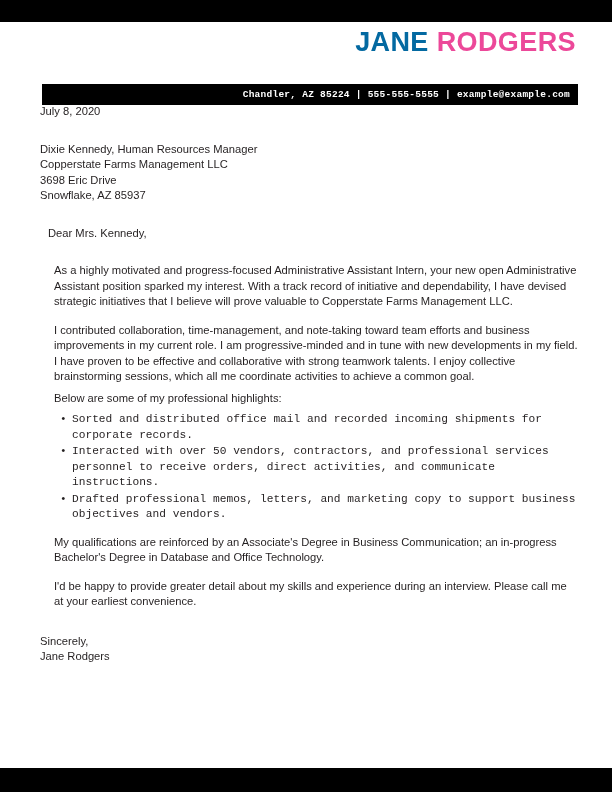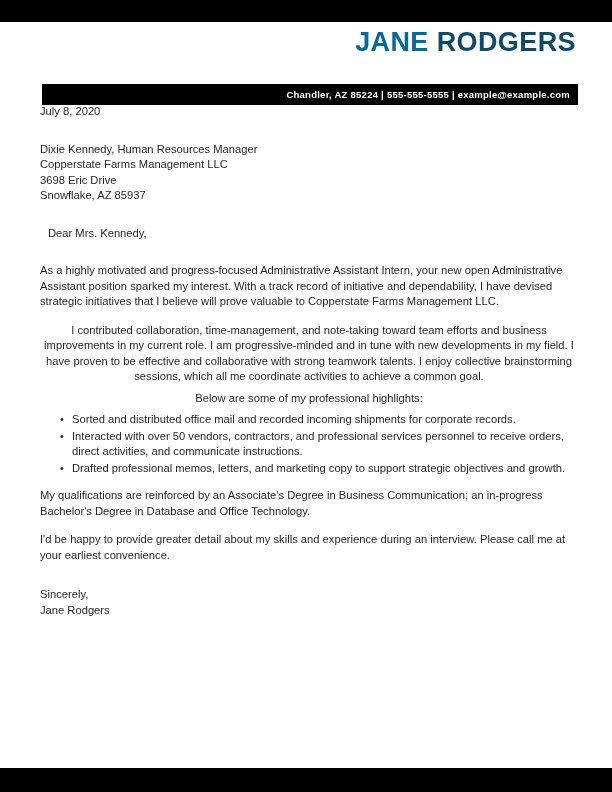--- a/index.html
+++ b/index.html
@@ -36,39 +36,40 @@
   .name-line {
     text-align: right;
     padding: 3px 36px 0 0;
     font-size: 27px;
     font-weight: bold;
     letter-spacing: 0.4px;
     line-height: 34px;
     white-space: nowrap;
   }
   .name-first { color: #0369a1; }
-  .name-last  { color: #0c4a6e; }
+  .name-last  { color: #ec4899; }
 
   .contact-band {
     position: absolute;
     top: 62px;
     left: 42px;
     width: 536px;
     height: 21px;
     background: #000000;
     color: #ffffff;
     font-size: 9.5px;
     font-weight: bold;
     letter-spacing: 0.25px;
     display: flex;
     align-items: center;
     justify-content: flex-end;
     box-sizing: border-box;
     padding-right: 8px;
     white-space: nowrap;
+    font-family: Liberation Mono, monospace;
   }
 
   
   .letter {
     position: absolute;
     top: 104px;
     left: 40px;
     width: 538px;
     font-size: 11.2px;
     line-height: 15.5px;
@@ -76,32 +77,34 @@
   .date-line { margin-bottom: 22px; }
 
   .recipient { margin-bottom: 22px; }
   .recipient div { line-height: 15.5px; }
 
   .salutation { margin-bottom: 22px; padding-left: 8px; }
 
   .para {
     margin-bottom: 13px;
     text-align: left;
+    margin-left: 14px;
   }
-  .para.tight { margin-bottom: 6px; text-align: center; }
+  .para.tight { margin-bottom: 6px; }
 
   ul.highlights {
     margin: 0 0 12px 0;
     padding-left: 32px;
     list-style: none;
   }
   ul.highlights li {
     position: relative;
     margin-bottom: 1px;
     line-height: 15.5px;
+    font-family: Liberation Mono, monospace;
   }
   ul.highlights li::before {
     content: "\2022";
     position: absolute;
     left: -12px;
     top: 0;
     font-size: 11px;
   }
 
   .closing { margin-top: 24px; }
@@ -137,21 +140,21 @@
 
   <div class="para">As a highly motivated and progress-focused Administrative Assistant Intern, your new open Administrative Assistant position sparked my interest. With a track record of initiative and dependability, I have devised strategic initiatives that I believe will prove valuable to Copperstate Farms Management LLC.</div>
 
   <div class="para tight">I contributed collaboration, time-management, and note-taking toward team efforts and business improvements in my current role. I am progressive-minded and in tune with new developments in my field. I have proven to be effective and collaborative with strong teamwork talents. I enjoy collective brainstorming sessions, which all me coordinate activities to achieve a common goal.</div>
 
   <div class="para tight">Below are some of my professional highlights:</div>
 
   <ul class="highlights">
     <li>Sorted and distributed office mail and recorded incoming shipments for corporate records.</li>
     <li>Interacted with over 50 vendors, contractors, and professional services personnel to receive orders, direct activities, and communicate instructions.</li>
-    <li>Drafted professional memos, letters, and marketing copy to support strategic objectives and growth.</li>
+    <li>Drafted professional memos, letters, and marketing copy to support business objectives and vendors.</li>
   </ul>
 
   <div class="para">My qualifications are reinforced by an Associate's Degree in Business Communication; an in-progress Bachelor's Degree in Database and Office Technology.</div>
 
   <div class="para">I'd be happy to provide greater detail about my skills and experience during an interview. Please call me at your earliest convenience.</div>
 
 
   <div class="closing">
     <div>Sincerely,</div>
     <div>Jane Rodgers</div>

